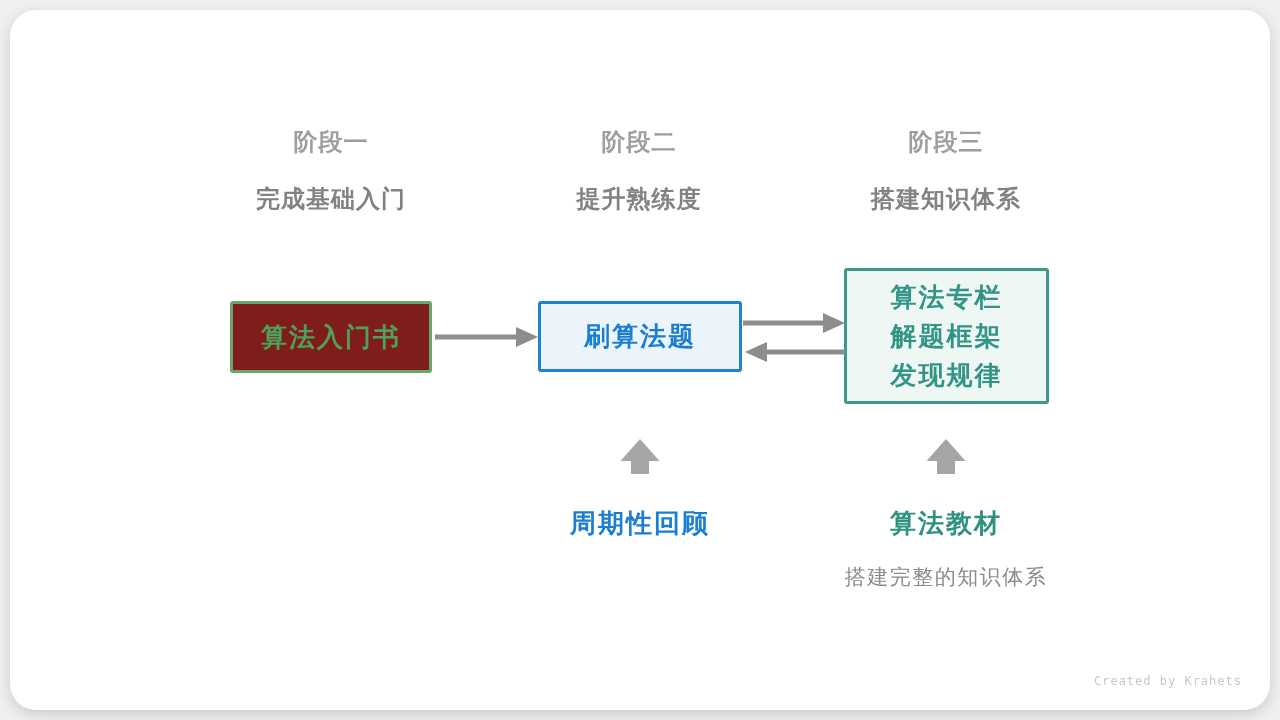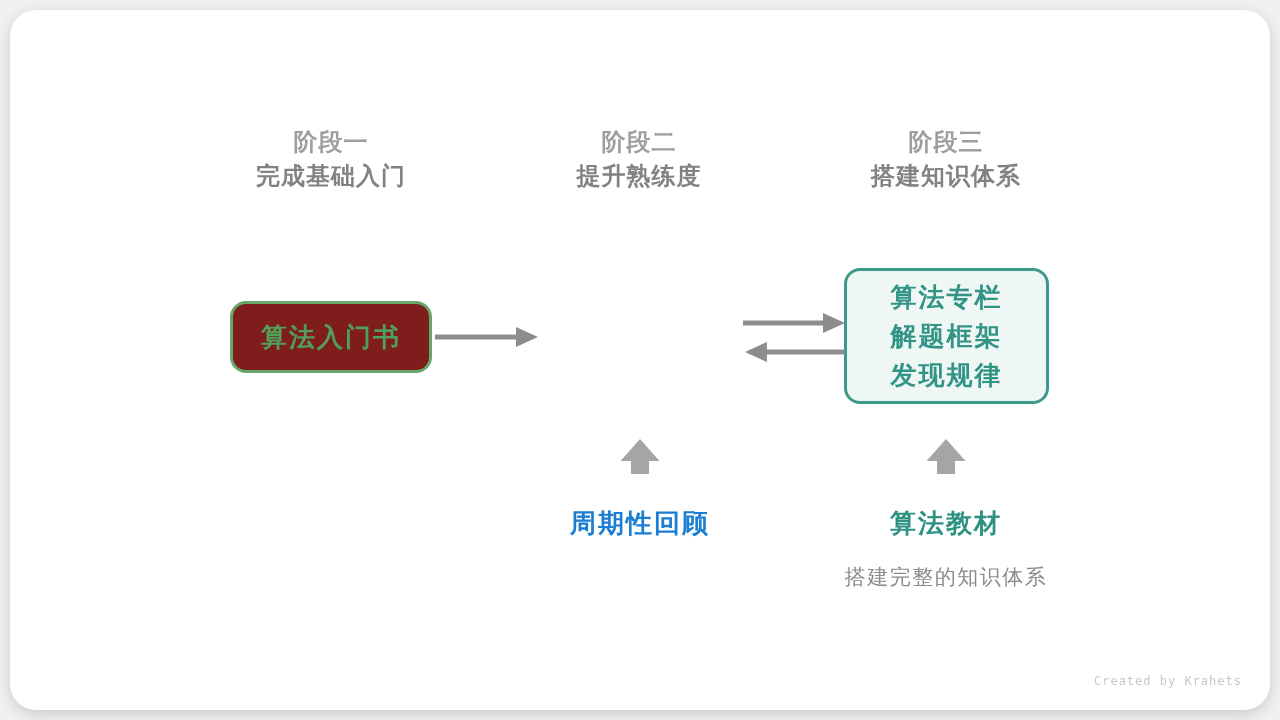--- a/index.html
+++ b/index.html
@@ -16,27 +16,27 @@
     box-shadow:0 4px 14px rgba(0,0,0,0.16);
   }
   .arrows { position:absolute; left:0; top:0; pointer-events:none; }
 
   
   .stage { position:absolute; top:126px; width:300px; text-align:center; }
   .stage-1 { left:181px; }
   .stage-2 { left:489px; }
   .stage-3 { left:796px; }
   .stage-label { font-size:24px; color:#9e9e9e; letter-spacing:1px;font-weight:bold; }
-  .stage-title { margin-top:2px; font-size:24px; font-weight:bold; color:#828282; letter-spacing:1px; }
+  .stage-title { margin-top:25px; font-size:24px; font-weight:bold; color:#828282; letter-spacing:1px; }
 
   
   .node {
     position:absolute; box-sizing:border-box;
     display:flex; flex-direction:column; align-items:center; justify-content:center;
-    border-radius:16px; font-weight:bold; font-size:26px; letter-spacing:2px;
+    border-radius:3px; font-weight:bold; font-size:26px; letter-spacing:2px;
     text-align:center;
   }
   .node-green {
     left:230px; top:301px; width:202px; height:72px;
     background:#7f1d1d; border:3px solid #68a66b; color:#4fa058;
   }
   .node-blue {
     left:538px; top:301px; width:204px; height:71px;
     background:#ebf4fb; border:3px solid #1e82d2; color:#1a7dd0;
   }
@@ -76,20 +76,23 @@
     <div class="stage-title">提升熟练度</div>
   </div>
   <div class="stage stage-3">
     <div class="stage-label">阶段三</div>
     <div class="stage-title">搭建知识体系</div>
   </div>
 
   <div class="node node-green">
     <span class="node-line">算法入门书</span>
   </div>
+  <div class="node node-blue">
+    <span class="node-line">刷算法题</span>
+  </div>
   <div class="node node-teal">
     <span class="node-line">算法专栏</span>
     <span class="node-line">解题框架</span>
     <span class="node-line">发现规律</span>
   </div>
 
   <svg class="arrows" width="1280" height="720" viewBox="0 0 1280 720">
     <g>
       <line x1="435" y1="337" x2="521" y2="337" stroke="#8d8d8d" stroke-width="5"></line>
       <polygon points="538,337 516,327 516,347" fill="#8d8d8d"></polygon>

